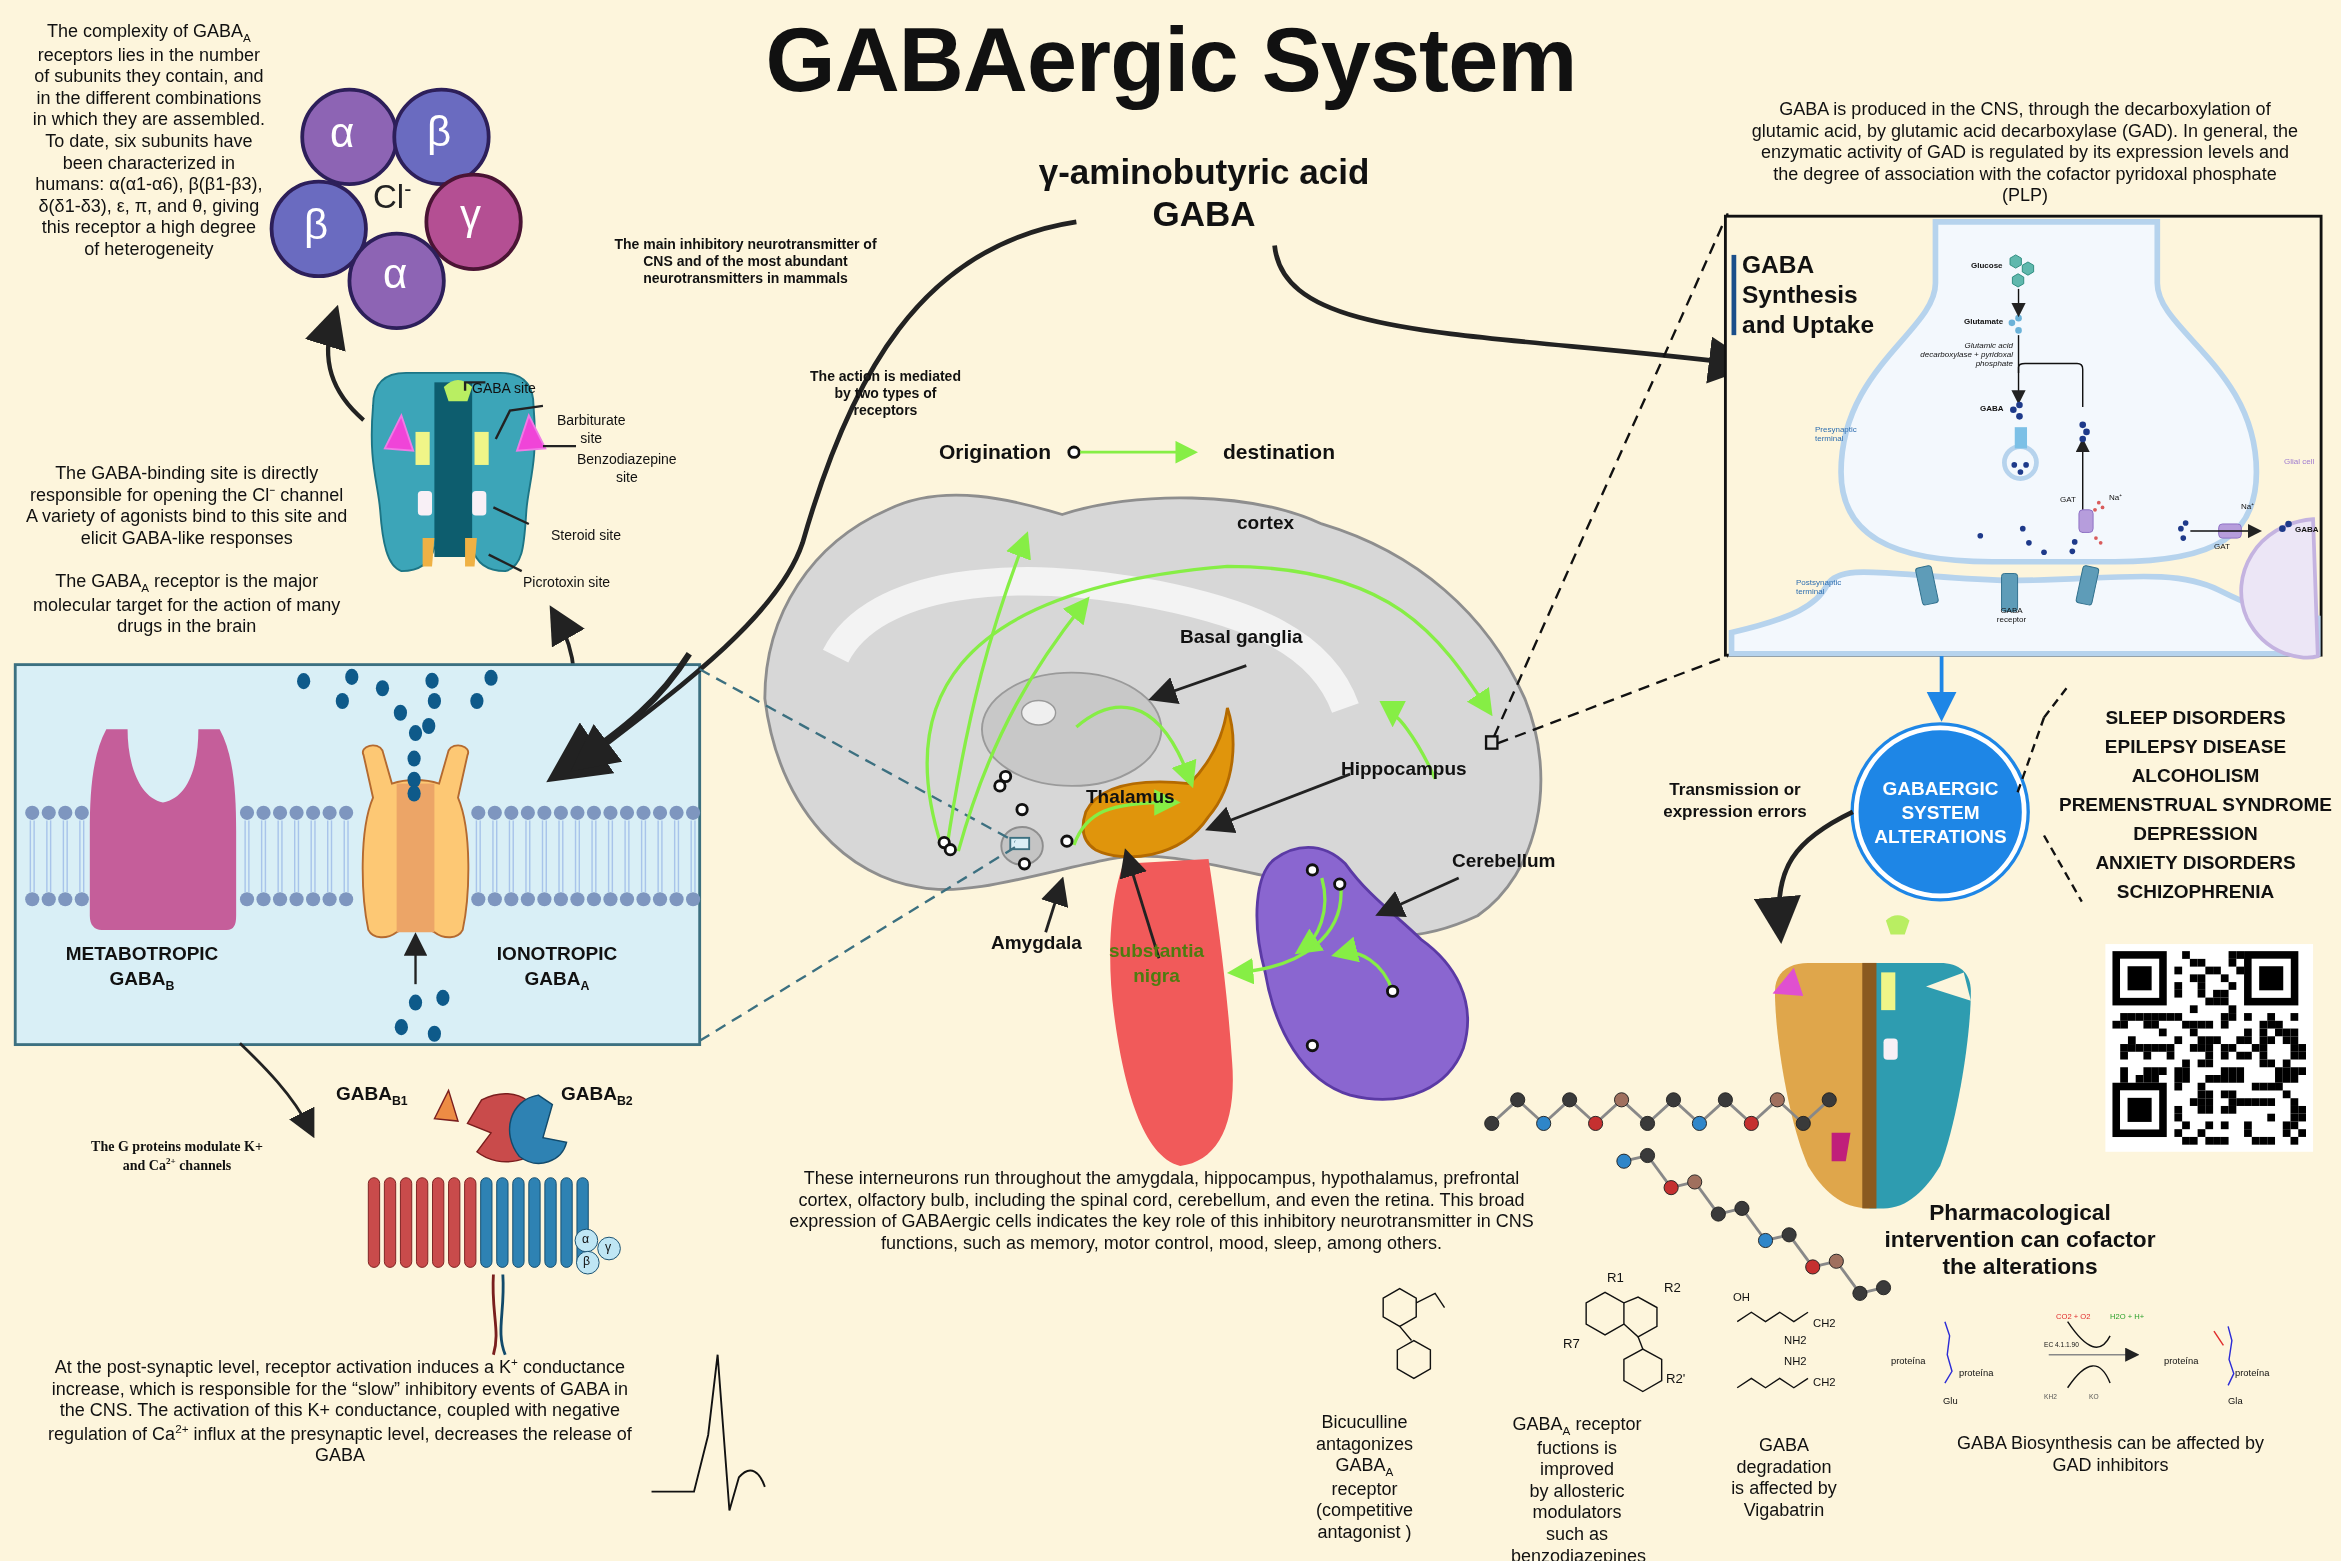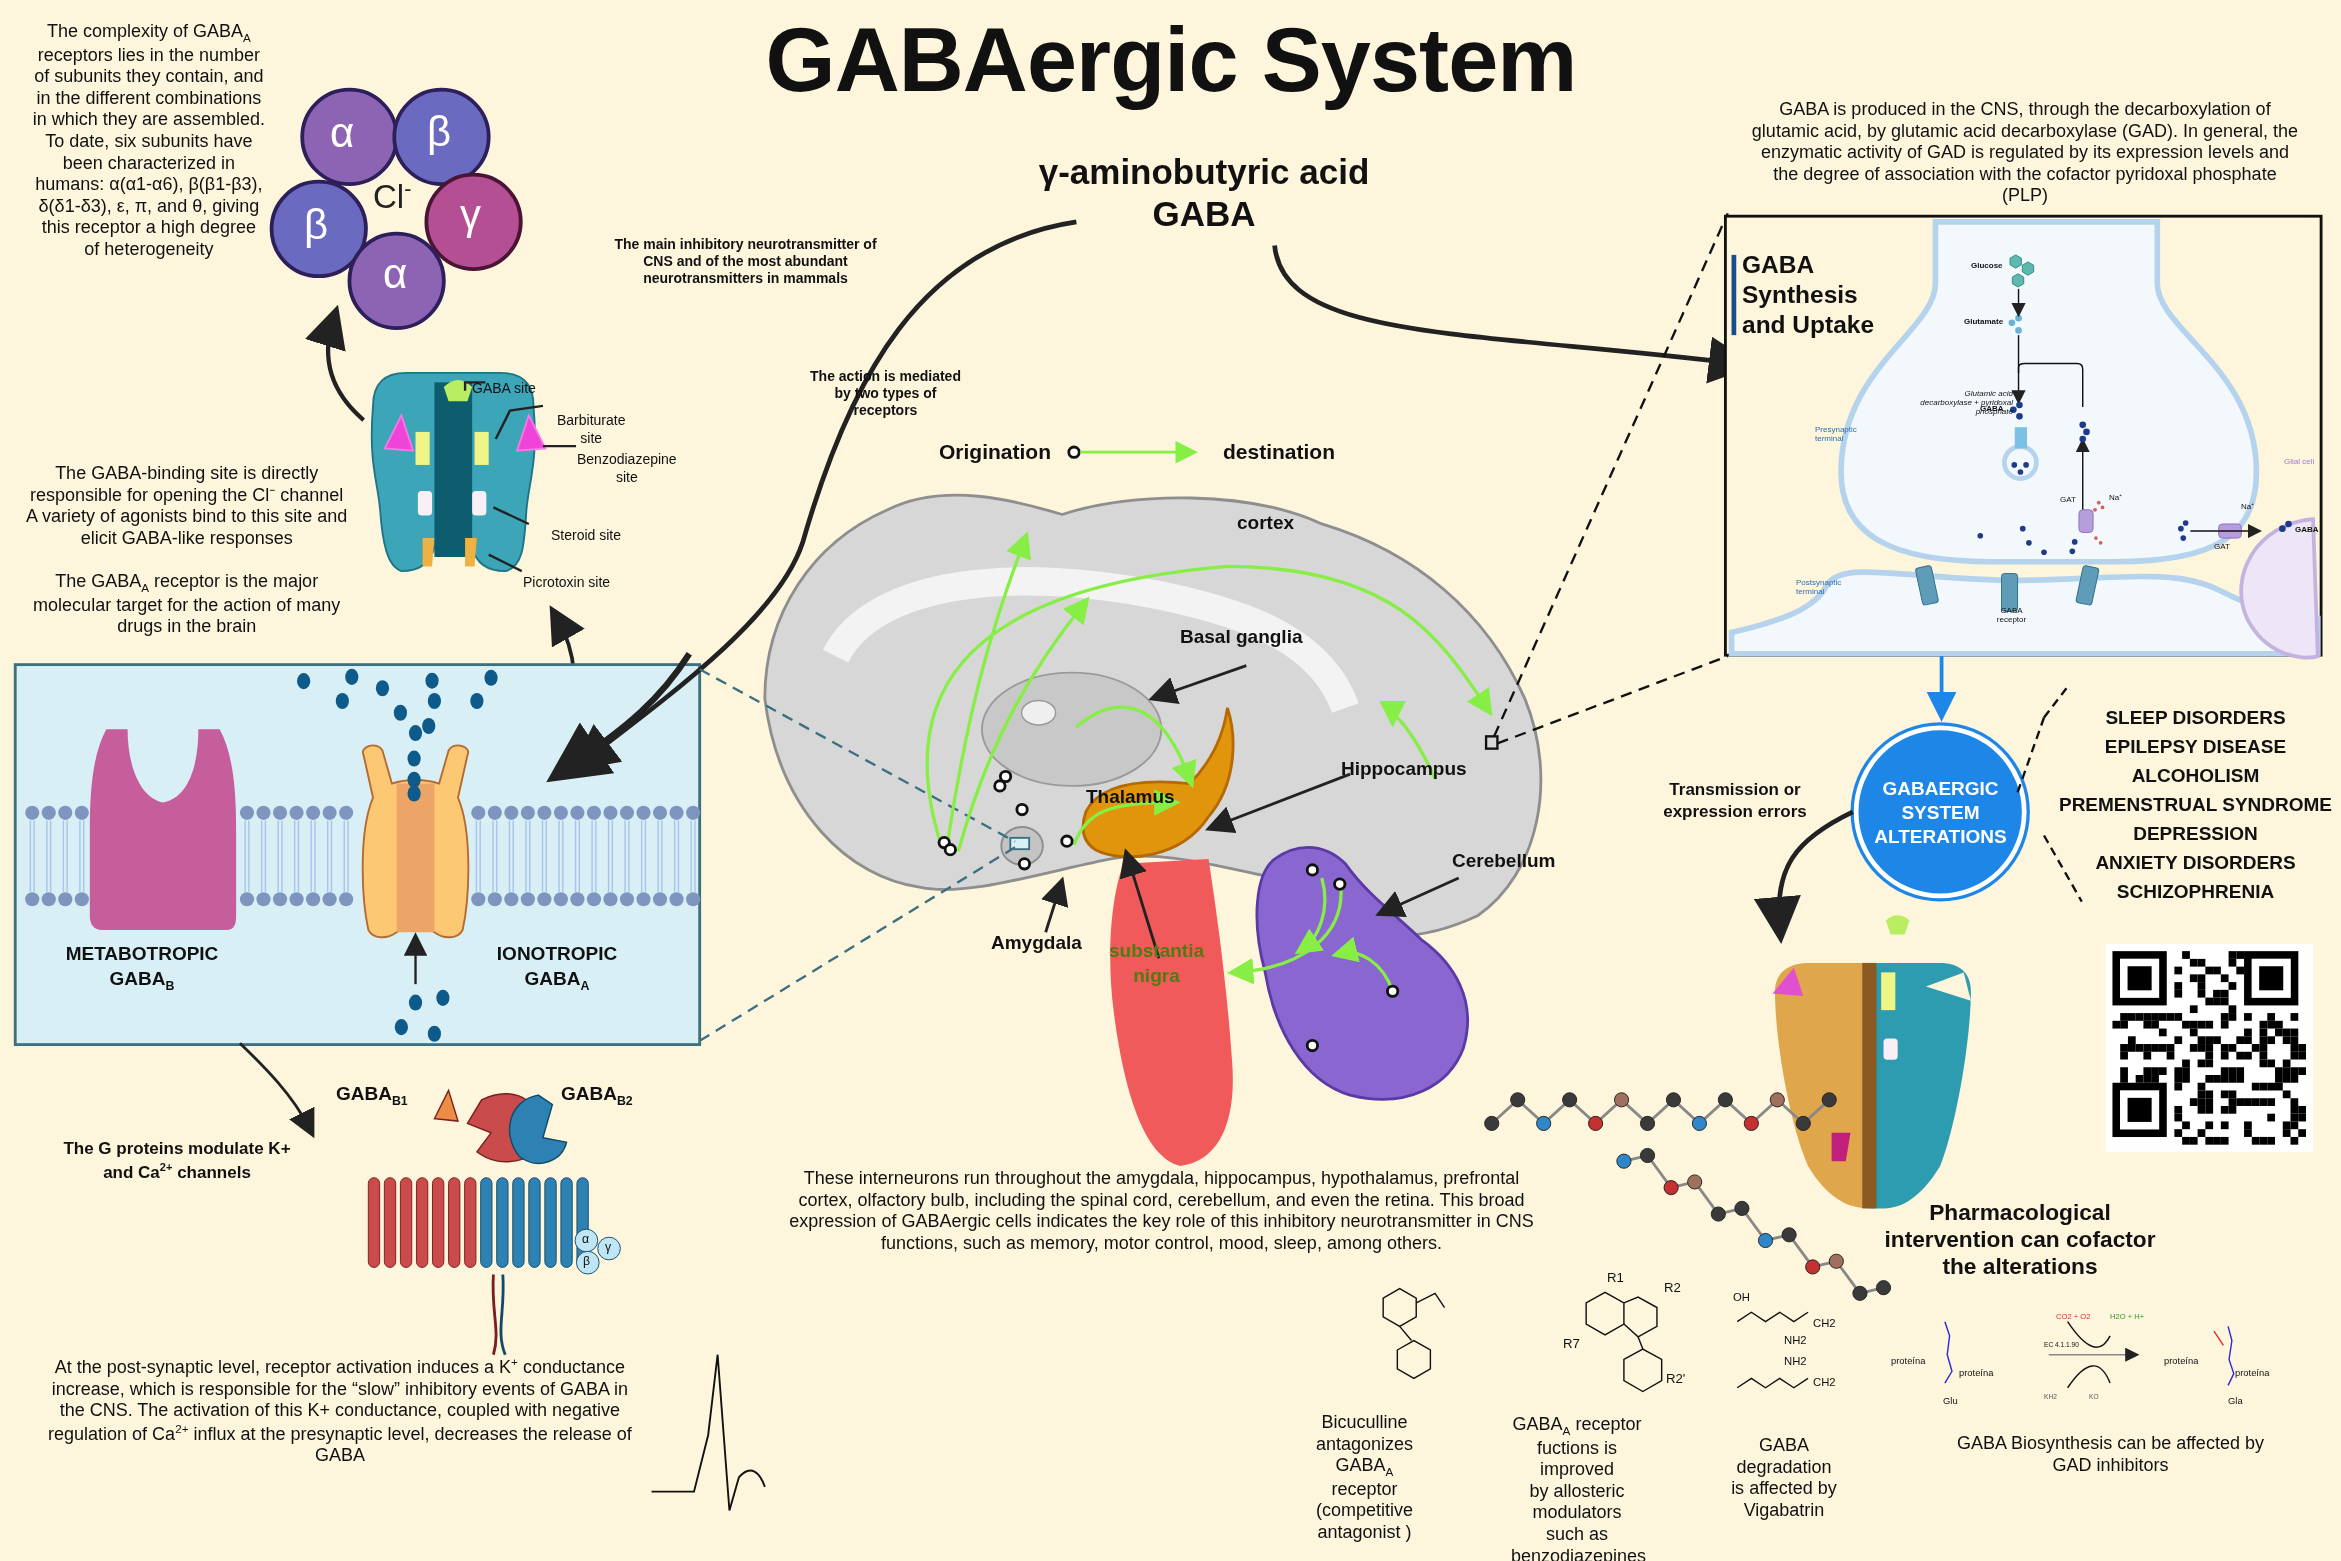--- a/index.html
+++ b/index.html
@@ -703,21 +703,21 @@
   <div>METABOTROPIC</div>
   <div><span>GABA</span><span class="sub">B</span></div>
 </div>
 <div class="abs lbl center" style="left:472px;top:942px;width:170px;line-height:1.3;">
   <div>IONOTROPIC</div>
   <div><span>GABA</span><span class="sub">A</span></div>
 </div>
 
 <div class="abs lbl" style="left:336px;top:1083px;"><span>GABA</span><span class="sub">B1</span></div>
 <div class="abs lbl" style="left:561px;top:1083px;"><span>GABA</span><span class="sub">B2</span></div>
-<div class="abs center bold" style="left:47px;top:1138px;width:260px;font-size:17px;line-height:1.3;">
+<div class="abs center bold" style="left:47px;top:1138px;width:260px;font-size:14px;line-height:1.3;font-family:Liberation Serif, serif;">
   <div>The G proteins modulate K+</div>
   <div><span>and Ca</span><span class="sup">2+</span><span> channels</span></div>
 </div>
 <div class="abs" style="left:582px;top:1232px;font-size:12.3px;">α</div>
 <div class="abs" style="left:605px;top:1240px;font-size:12.3px;">γ</div>
 <div class="abs" style="left:583px;top:1254px;font-size:12.3px;">β</div>
 
 <div class="abs para" style="left:9.4px;top:1355px;width:661px;">
   <div><span>At the post-synaptic level, receptor activation induces a K</span><span class="sup">+</span><span> conductance</span></div>
   <div>increase, which is responsible for the “slow” inhibitory events of GABA in</div>
@@ -764,21 +764,21 @@
   <div>(PLP)</div>
 </div>
 
 <div class="abs synth-title" style="left:1742px;top:250px;">
   <div>GABA</div>
   <div>Synthesis</div>
   <div>and Uptake</div>
 </div>
 <div class="abs syn-small bold" style="left:1971px;top:261px;">Glucose</div>
 <div class="abs syn-small bold" style="left:1964px;top:317px;">Glutamate</div>
-<div class="abs syn-small" style="left:1907px;top:341px;width:106px;text-align:right;font-style:italic;line-height:1.15;margin-top:48px;">
+<div class="abs syn-small" style="left:1907px;top:341px;width:106px;text-align:right;font-style:italic;line-height:1.15;">
   <div>Glutamic acid</div>
   <div>decarboxylase + pyridoxal</div>
   <div>phosphate</div>
 </div>
 <div class="abs syn-small bold" style="left:1980px;top:404px;">GABA</div>
 <div class="abs syn-small" style="left:1815px;top:425px;color:#2f6fb0;line-height:1.15;">
   <div>Presynaptic</div>
   <div>terminal</div>
 </div>
 <div class="abs syn-small" style="left:1796px;top:578px;color:#2f6fb0;line-height:1.15;">

